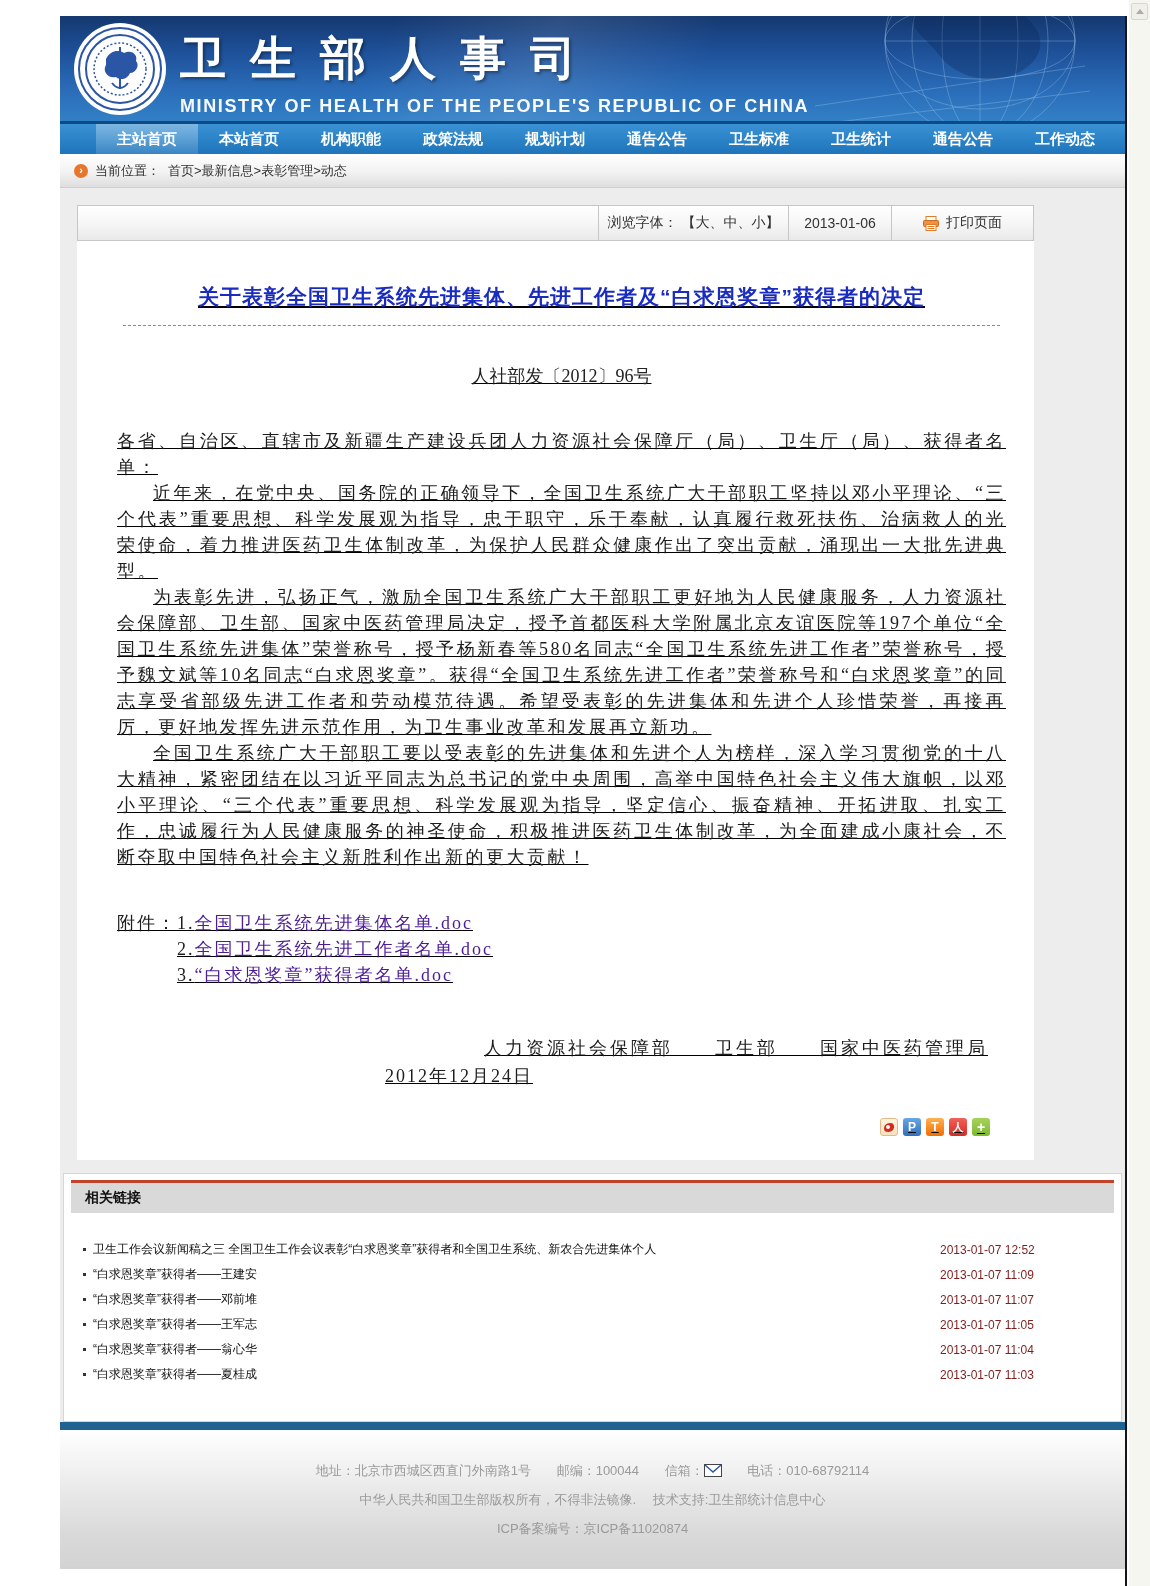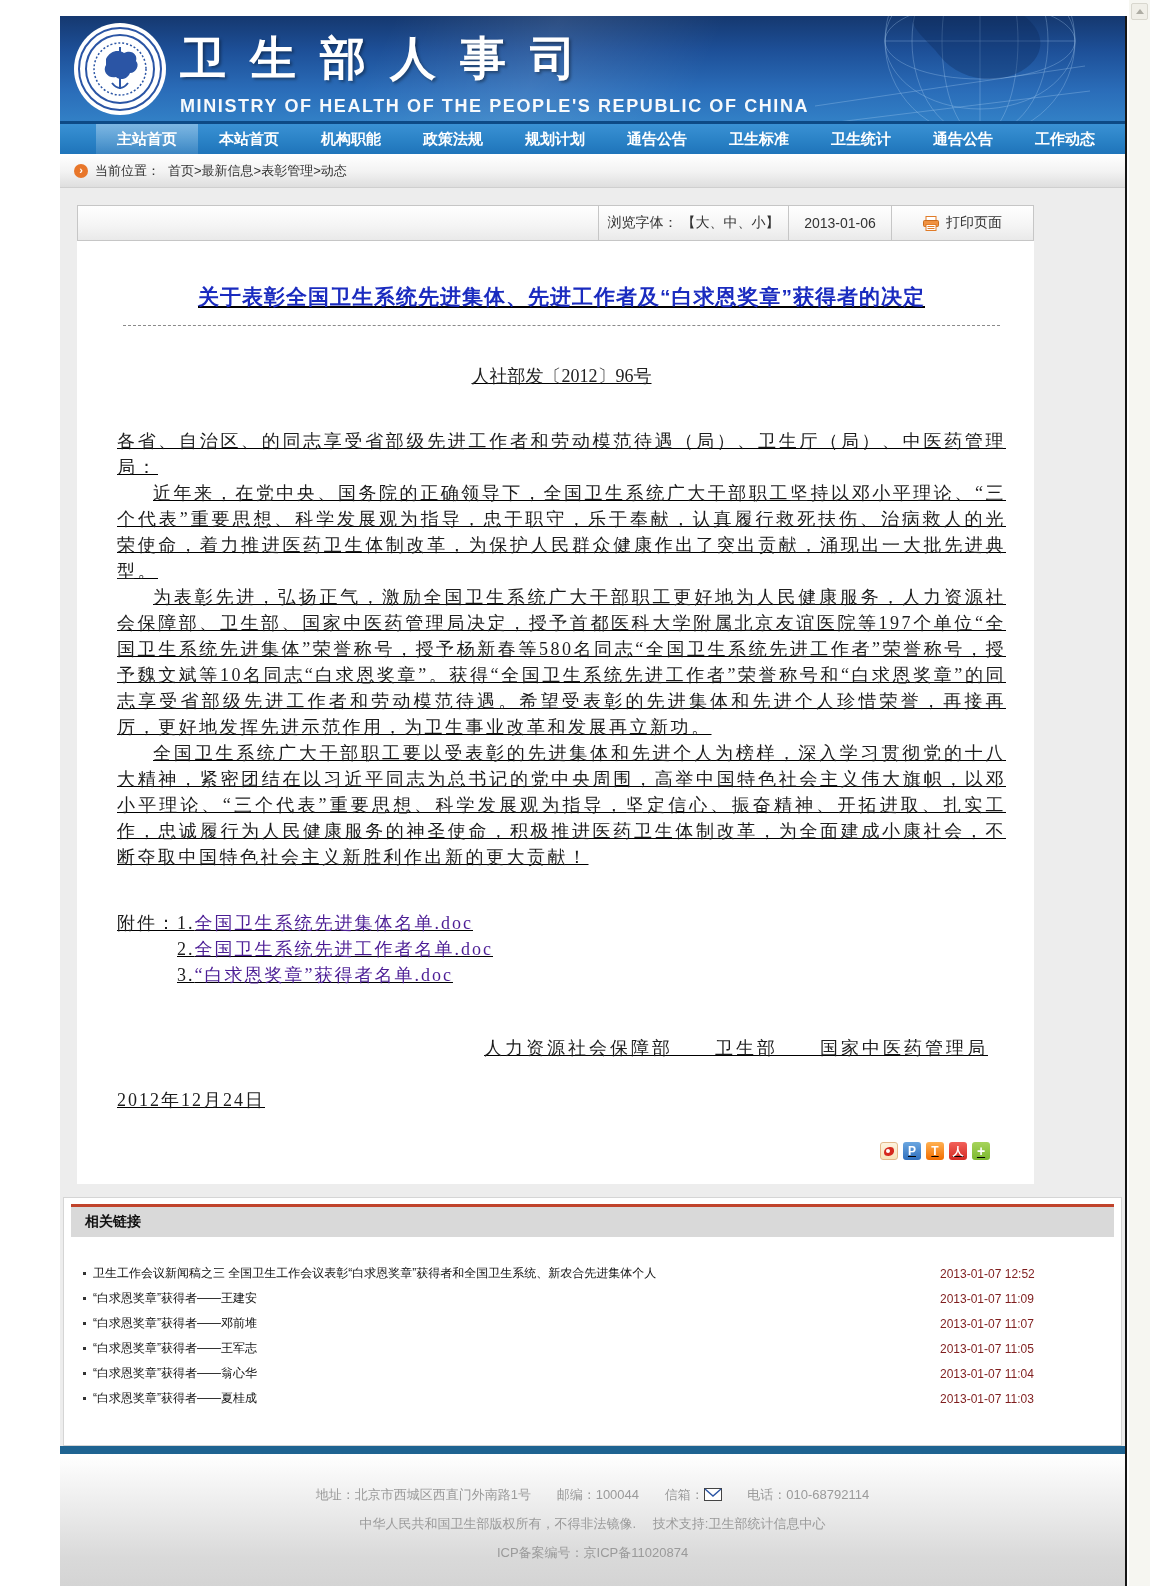--- a/index.html
+++ b/index.html
@@ -67,21 +67,21 @@
     font-family:"Liberation Serif", serif; letter-spacing:2.5px;
     text-align:justify; text-justify:inter-character; }
   .body-text .para { text-indent:2em; }
   .attachments { margin-top:40px; font-size:18px; line-height:26px;
     font-family:"Liberation Serif", serif; letter-spacing:2px; color:#1d1d1d; display:flex; }
   .attach-list { }
   .attach-row a { color:#4c1d95; text-decoration:none; cursor:pointer; }
   .attach-num { color:#1d1d1d; }
   .sign-line { margin-top:48px; text-align:right; padding-right:18px; font-size:18px;
     letter-spacing:3px; font-family:"Liberation Serif", serif; color:#1d1d1d; }
-  .sign-date { margin-top:28px; text-align:left; padding-right:205px; font-size:18px;
+  .sign-date { margin-top:4px; text-align:center; padding-right:205px; font-size:18px;
     letter-spacing:2px; font-family:"Liberation Serif", serif; color:#1d1d1d; }
   .share-row { margin-top:30px; display:flex; justify-content:flex-end; gap:5px; padding-right:16px; }
   .share-icon { width:18px; height:18px; border-radius:3px; display:flex; align-items:center;
     justify-content:center; font-size:12px; font-weight:bold; color:#fff; cursor:pointer;
     font-family:"Liberation Sans", sans-serif; }
   .si-weibo { background:linear-gradient(180deg,#fdf3df,#f7e3bb); border:1px solid #e3b98a; }
   .si-weibo .eye { width:10px; height:9px; background:#d5281e; border-radius:60% 40% 55% 45%;
     position:relative; }
   .si-weibo .eye::after { content:""; position:absolute; left:2px; top:2px; width:4px; height:4px;
     background:#fff; border-radius:50%; }
@@ -186,21 +186,21 @@
 
       <div class="article">
         <div class="article-title">关于表彰全国卫生系统先进集体、先进工作者及“白求恩奖章”获得者的决定</div>
 
 
         <hr class="dashed-rule">
 
         <div class="doc-number">人社部发〔2012〕96号</div>
 
         <div class="body-text">
-          <div class="salutation">各省、自治区、的同志享受省部级先进工作者和劳动模范待遇（局）、卫生厅（局）、中医药管理局：</div>
+          <div class="salutation">各省、自治区、直辖市及新疆生产建设兵团人力资源社会保障厅（局）、卫生厅（局）、获得者名单：</div>
           <div class="para">近年来，在党中央、国务院的正确领导下，全国卫生系统广大干部职工坚持以邓小平理论、“三个代表”重要思想、科学发展观为指导，忠于职守，乐于奉献，认真履行救死扶伤、治病救人的光荣使命，着力推进医药卫生体制改革，为保护人民群众健康作出了突出贡献，涌现出一大批先进典型。</div>
           <div class="para">为表彰先进，弘扬正气，激励全国卫生系统广大干部职工更好地为人民健康服务，人力资源社会保障部、卫生部、国家中医药管理局决定，授予首都医科大学附属北京友谊医院等197个单位“全国卫生系统先进集体”荣誉称号，授予杨新春等580名同志“全国卫生系统先进工作者”荣誉称号，授予魏文斌等10名同志“白求恩奖章”。获得“全国卫生系统先进工作者”荣誉称号和“白求恩奖章”的同志享受省部级先进工作者和劳动模范待遇。希望受表彰的先进集体和先进个人珍惜荣誉，再接再厉，更好地发挥先进示范作用，为卫生事业改革和发展再立新功。</div>
           <div class="para">全国卫生系统广大干部职工要以受表彰的先进集体和先进个人为榜样，深入学习贯彻党的十八大精神，紧密团结在以习近平同志为总书记的党中央周围，高举中国特色社会主义伟大旗帜，以邓小平理论、“三个代表”重要思想、科学发展观为指导，坚定信心、振奋精神、开拓进取、扎实工作，忠诚履行为人民健康服务的神圣使命，积极推进医药卫生体制改革，为全面建成小康社会，不断夺取中国特色社会主义新胜利作出新的更大贡献！</div>
         </div>
 
         <div class="attachments">
           <span>附件：</span>
           <div class="attach-list">
             <div class="attach-row">
               <span class="attach-num">1.</span><a>全国卫生系统先进集体名单.doc</a>

